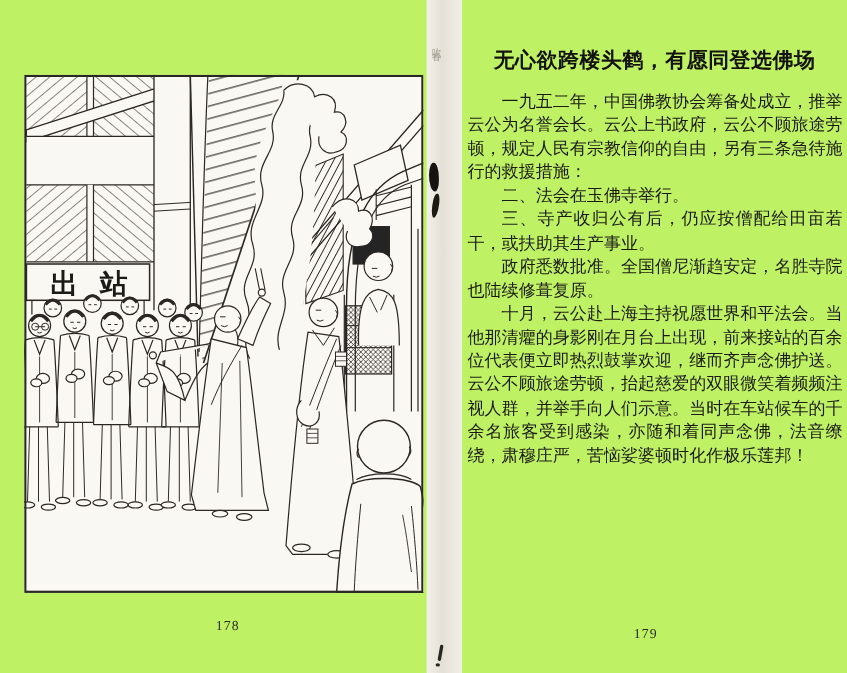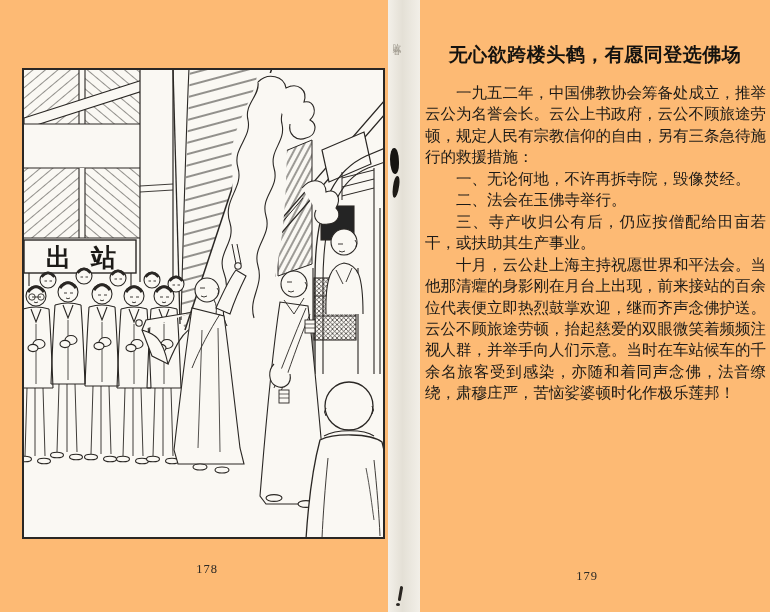--- a/index.html
+++ b/index.html
@@ -1,20 +1,20 @@
 <!DOCTYPE html>
 <html><head>
 <meta charset="utf-8">
 <style>
   html,body{margin:0;padding:0;}
   body{width:770px;height:612px;overflow:hidden;
        font-family:"Liberation Serif","DejaVu Serif",serif;background:#efece5;}
   .spread{position:relative;width:770px;height:612px;background:#f1eee7;
           box-shadow:inset 0 0 60px rgba(60,50,30,.06);}
-  .page{position:absolute;top:0;height:612px;background:#fdba74;}
+  .page{position:absolute;top:0;height:612px;background:#bef264;}
   .page-left{left:0;width:388px;}
   .page-right{left:420px;width:350px;}
   .gutter{position:absolute;left:388px;top:0;width:32px;height:612px;
           background:linear-gradient(90deg,#f3f0e9 0%,#e4e0d6 45%,#f2efe8 100%);}
   .gutter-bleed{position:absolute;left:1px;top:36px;width:14px;
           writing-mode:vertical-rl;font-size:9px;letter-spacing:3px;
           color:#8e887c;opacity:.8;font-family:"Liberation Sans",sans-serif;}
   .ink-blot{position:absolute;left:2px;top:148px;width:9px;height:26px;
           background:#161411;border-radius:45% 55% 40% 60%;}
   .ink-blot2{position:absolute;left:5px;top:176px;width:6px;height:22px;
@@ -236,21 +236,21 @@
     <div class="ink-blot"></div>
     <div class="ink-blot2"></div>
     <div class="ink-mark-bottom"></div>
     <div class="ink-dot"></div>
   </div>
 
   <div class="page page-right">
     <h1 class="chapter-title">无心欲跨楼头鹤，有愿同登选佛场</h1>
     <div class="body-text" id="body-text">
         <p>一九五二年，中国佛教协会筹备处成立，推举云公为名誉会长。云公上书政府，云公不顾旅途劳顿，规定人民有宗教信仰的自由，另有三条急待施行的救援措施：</p>
-        <p>一、无论何地，不许再拆寺院，毁像焚经。</p>
         <p>二、法会在玉佛寺举行。</p>
         <p>三、寺产收归公有后，仍应按僧配给田亩若干，或扶助其生产事业。</p>
+        <p>政府悉数批准。全国僧尼渐趋安定，名胜寺院也陆续修葺复原。</p>
         <p>十月，云公赴上海主持祝愿世界和平法会。当他那清癯的身影刚在月台上出现，前来接站的百余位代表便立即热烈鼓掌欢迎，继而齐声念佛护送。云公不顾旅途劳顿，抬起慈爱的双眼微笑着频频注视人群，并举手向人们示意。当时在车站候车的千余名旅客受到感染，亦随和着同声念佛，法音缭绕，肃穆庄严，苦恼娑婆顿时化作极乐莲邦！</p>
       </div>
     <div class="page-num page-num-right">179</div>
   </div>
 
 </div>
 
 </body></html>

